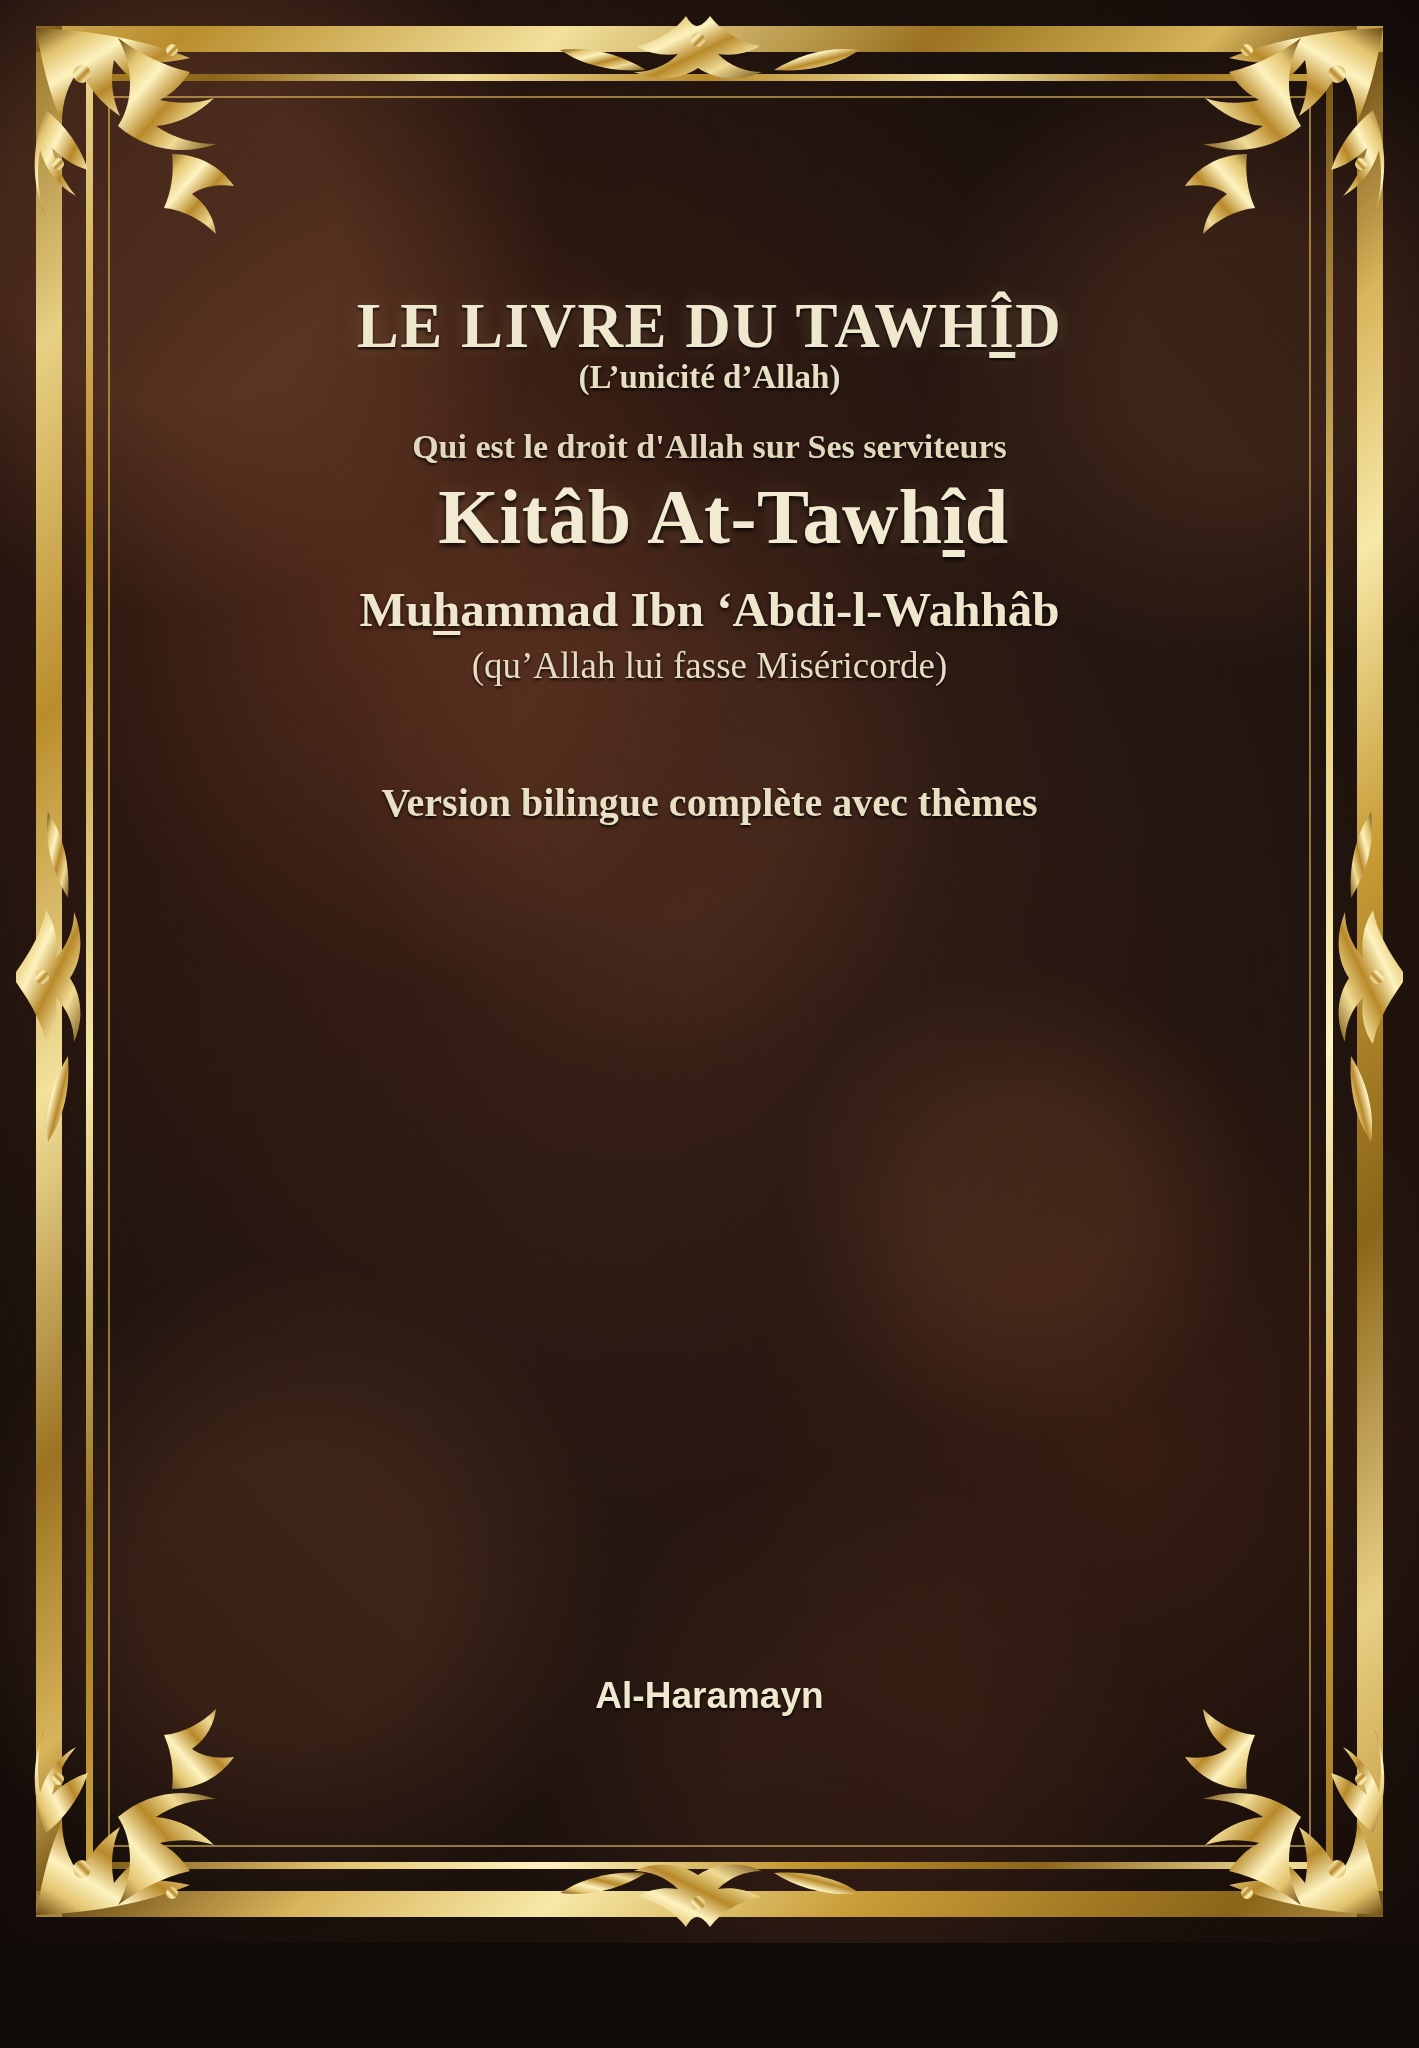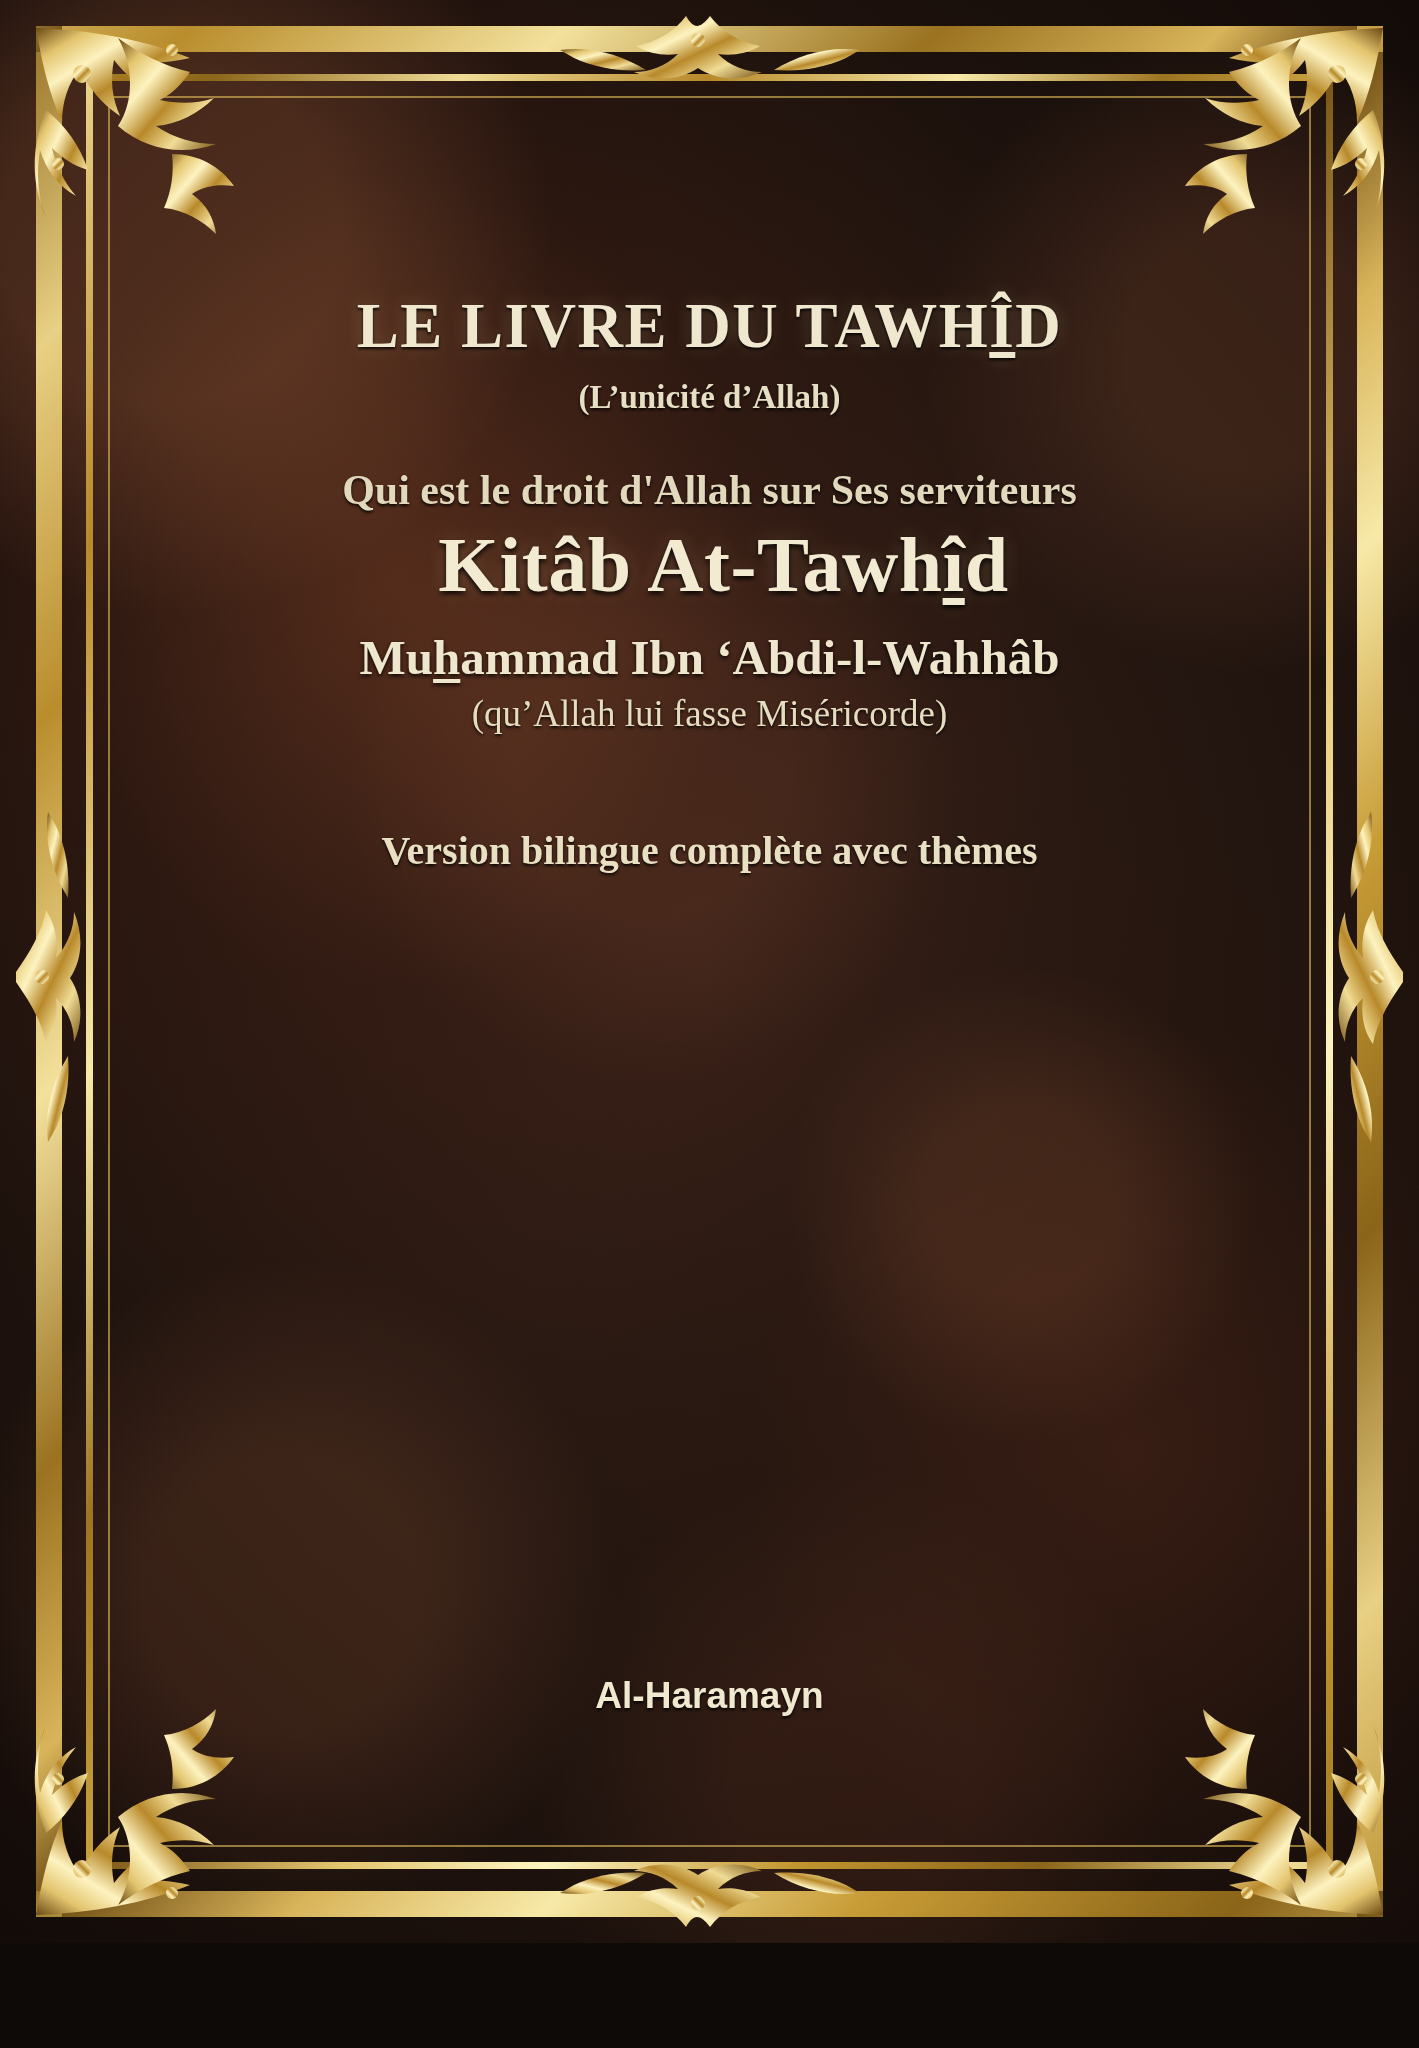--- a/index.html
+++ b/index.html
@@ -124,33 +124,32 @@
     font-size: 63px;
     letter-spacing: 1.5px;
     color: #efe8cf;
     text-shadow: 0 2px 3px rgba(0,0,0,0.85), 0 0 18px rgba(255, 238, 180, 0.18);
     line-height: 1.05;
     white-space: nowrap;
   }
   .title-main .ul { text-decoration: underline; text-underline-offset: 5px; }
 
   .subtitle-paren {
-    margin-top: 20px;
     font-family: "Liberation Serif", serif;
     font-weight: bold;
     font-size: 33px;
     color: #e7dfc4;
     text-shadow: 0 2px 3px rgba(0,0,0,0.85);
   }
 
   .tagline {
-    margin-top: 50px;
-    font-family: "Liberation Serif", serif;
-    font-weight: bold;
-    font-size: 42px;
+    margin-top: 32px;
+    font-family: "Liberation Serif", serif;
+    font-weight: bold;
+    font-size: 34px;
     color: #e2d9bd;
     text-shadow: 0 2px 3px rgba(0,0,0,0.85);
   }
 
   .arabic {
     margin-top: 22px;
     direction: rtl;
     font-family: "DejaVu Sans", sans-serif;
     font-size: 168px;
     line-height: 1.55;

